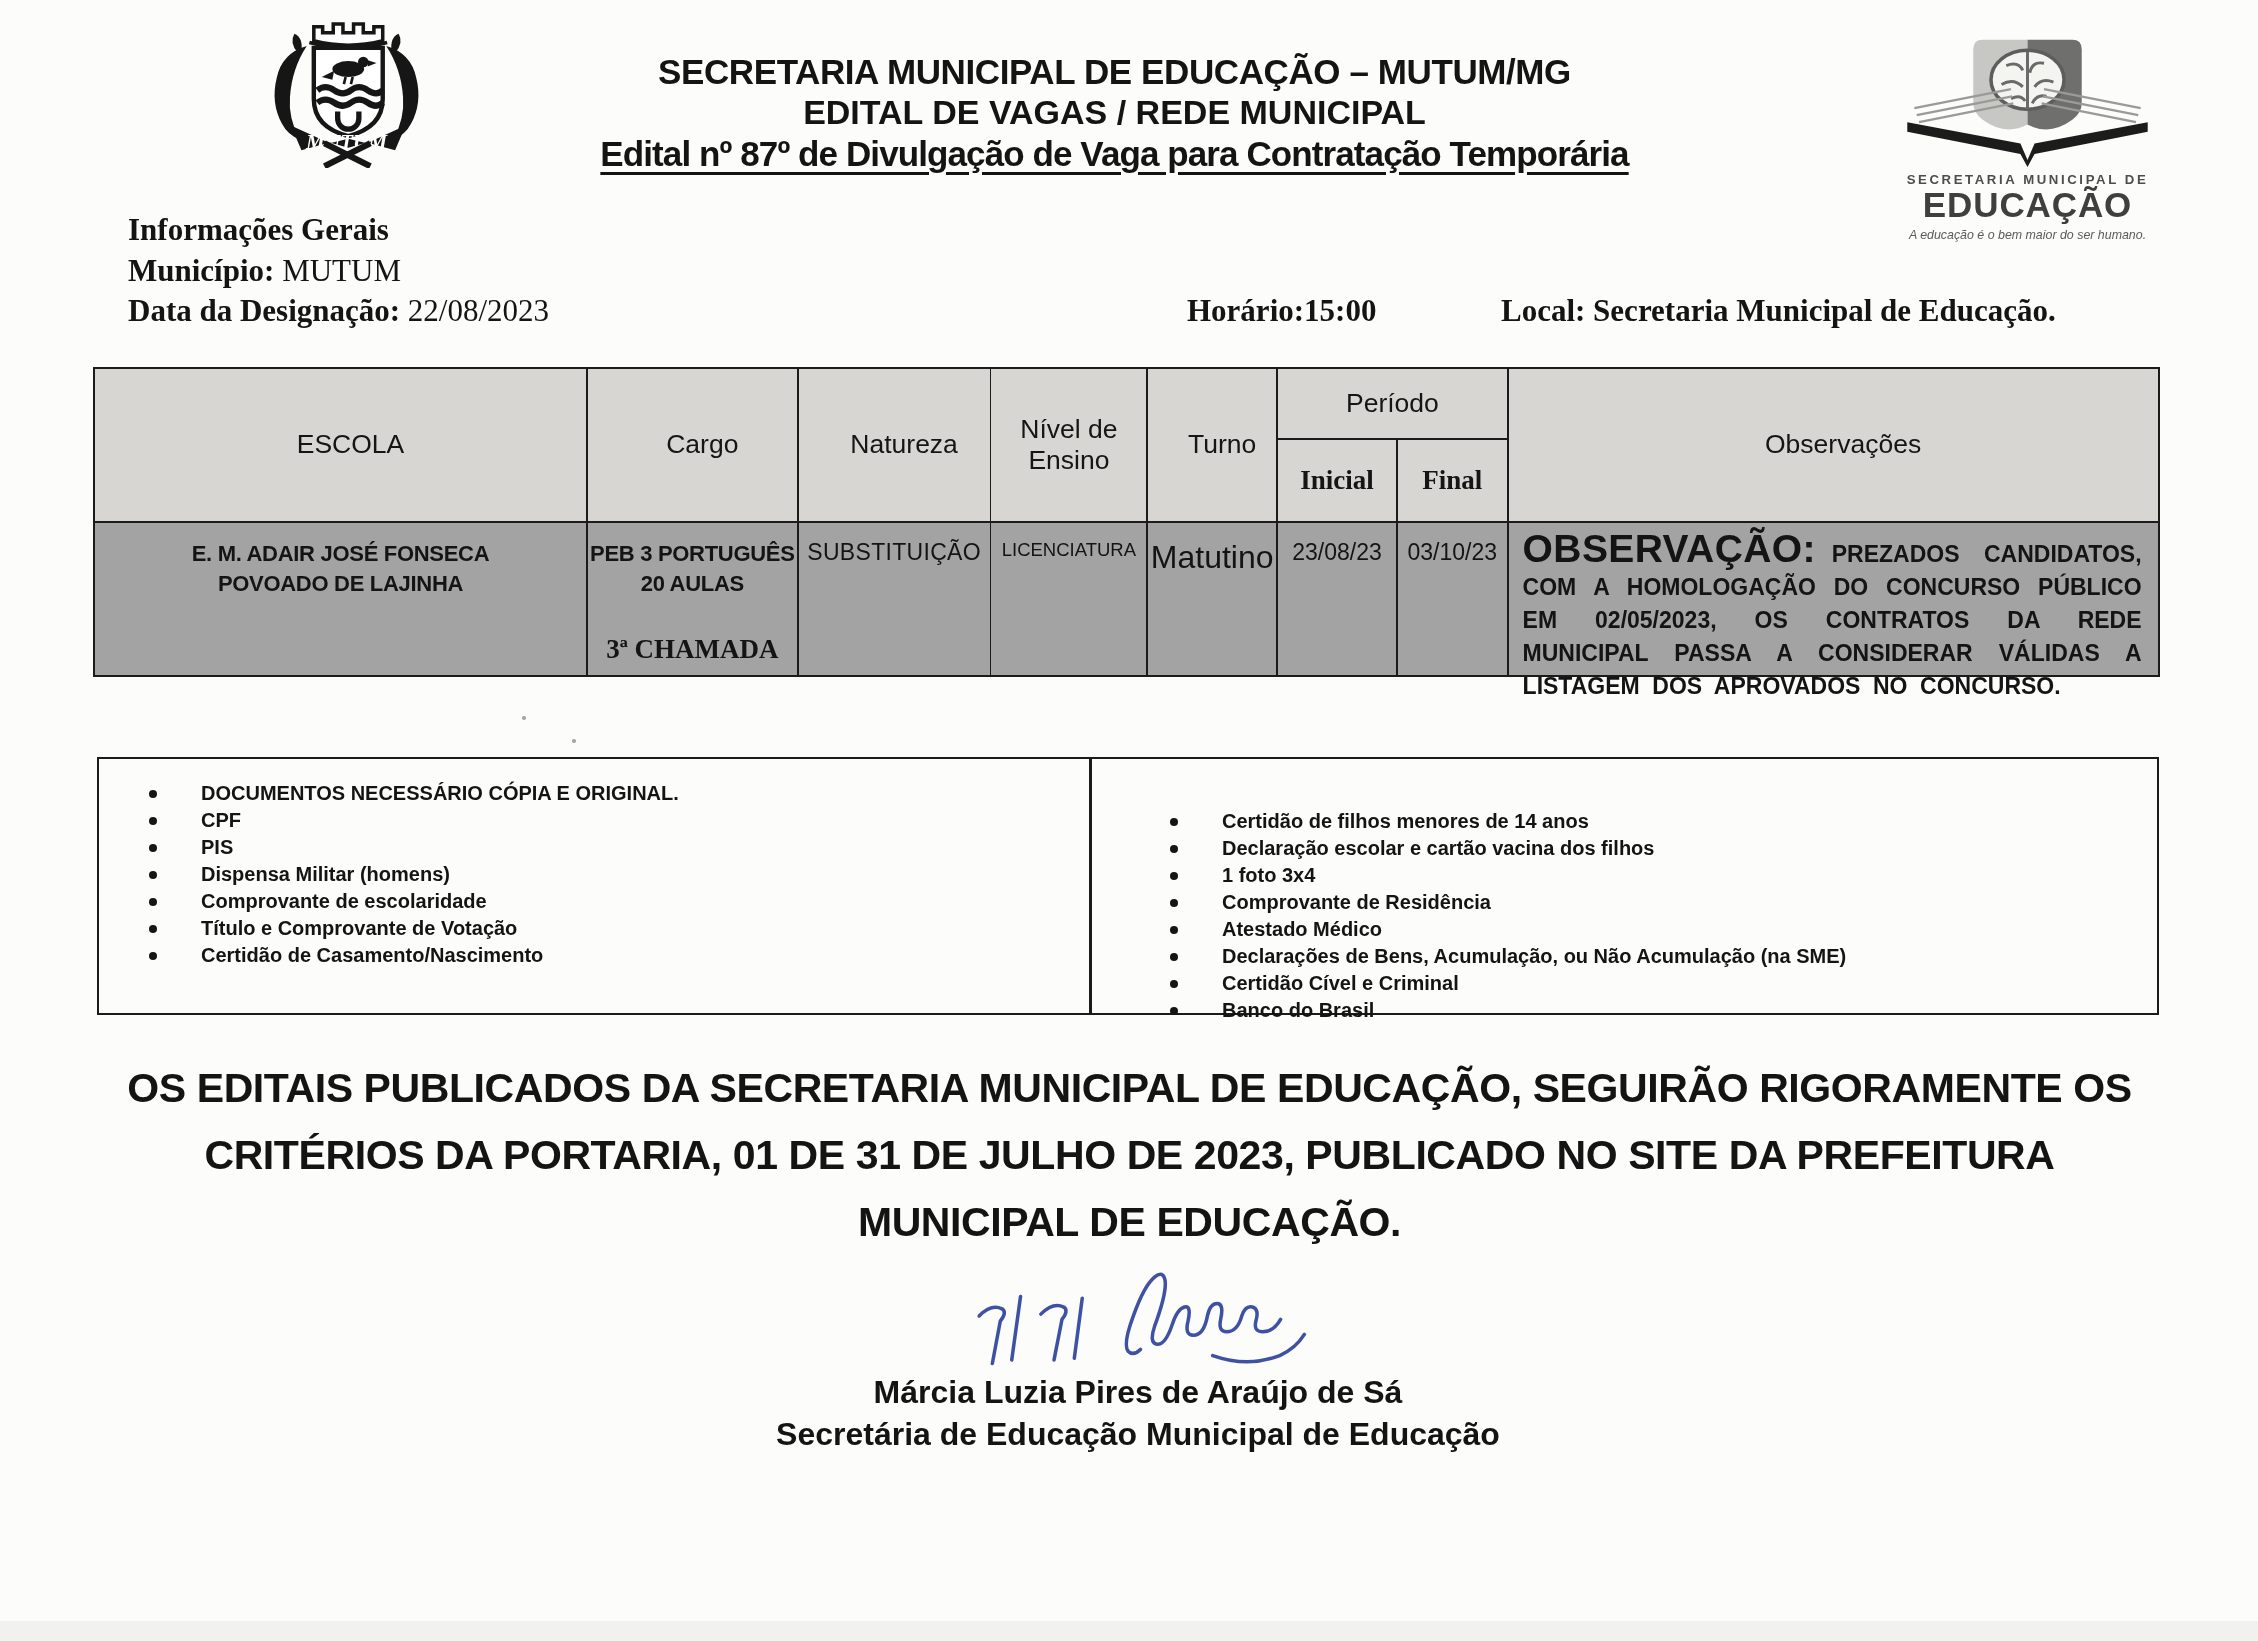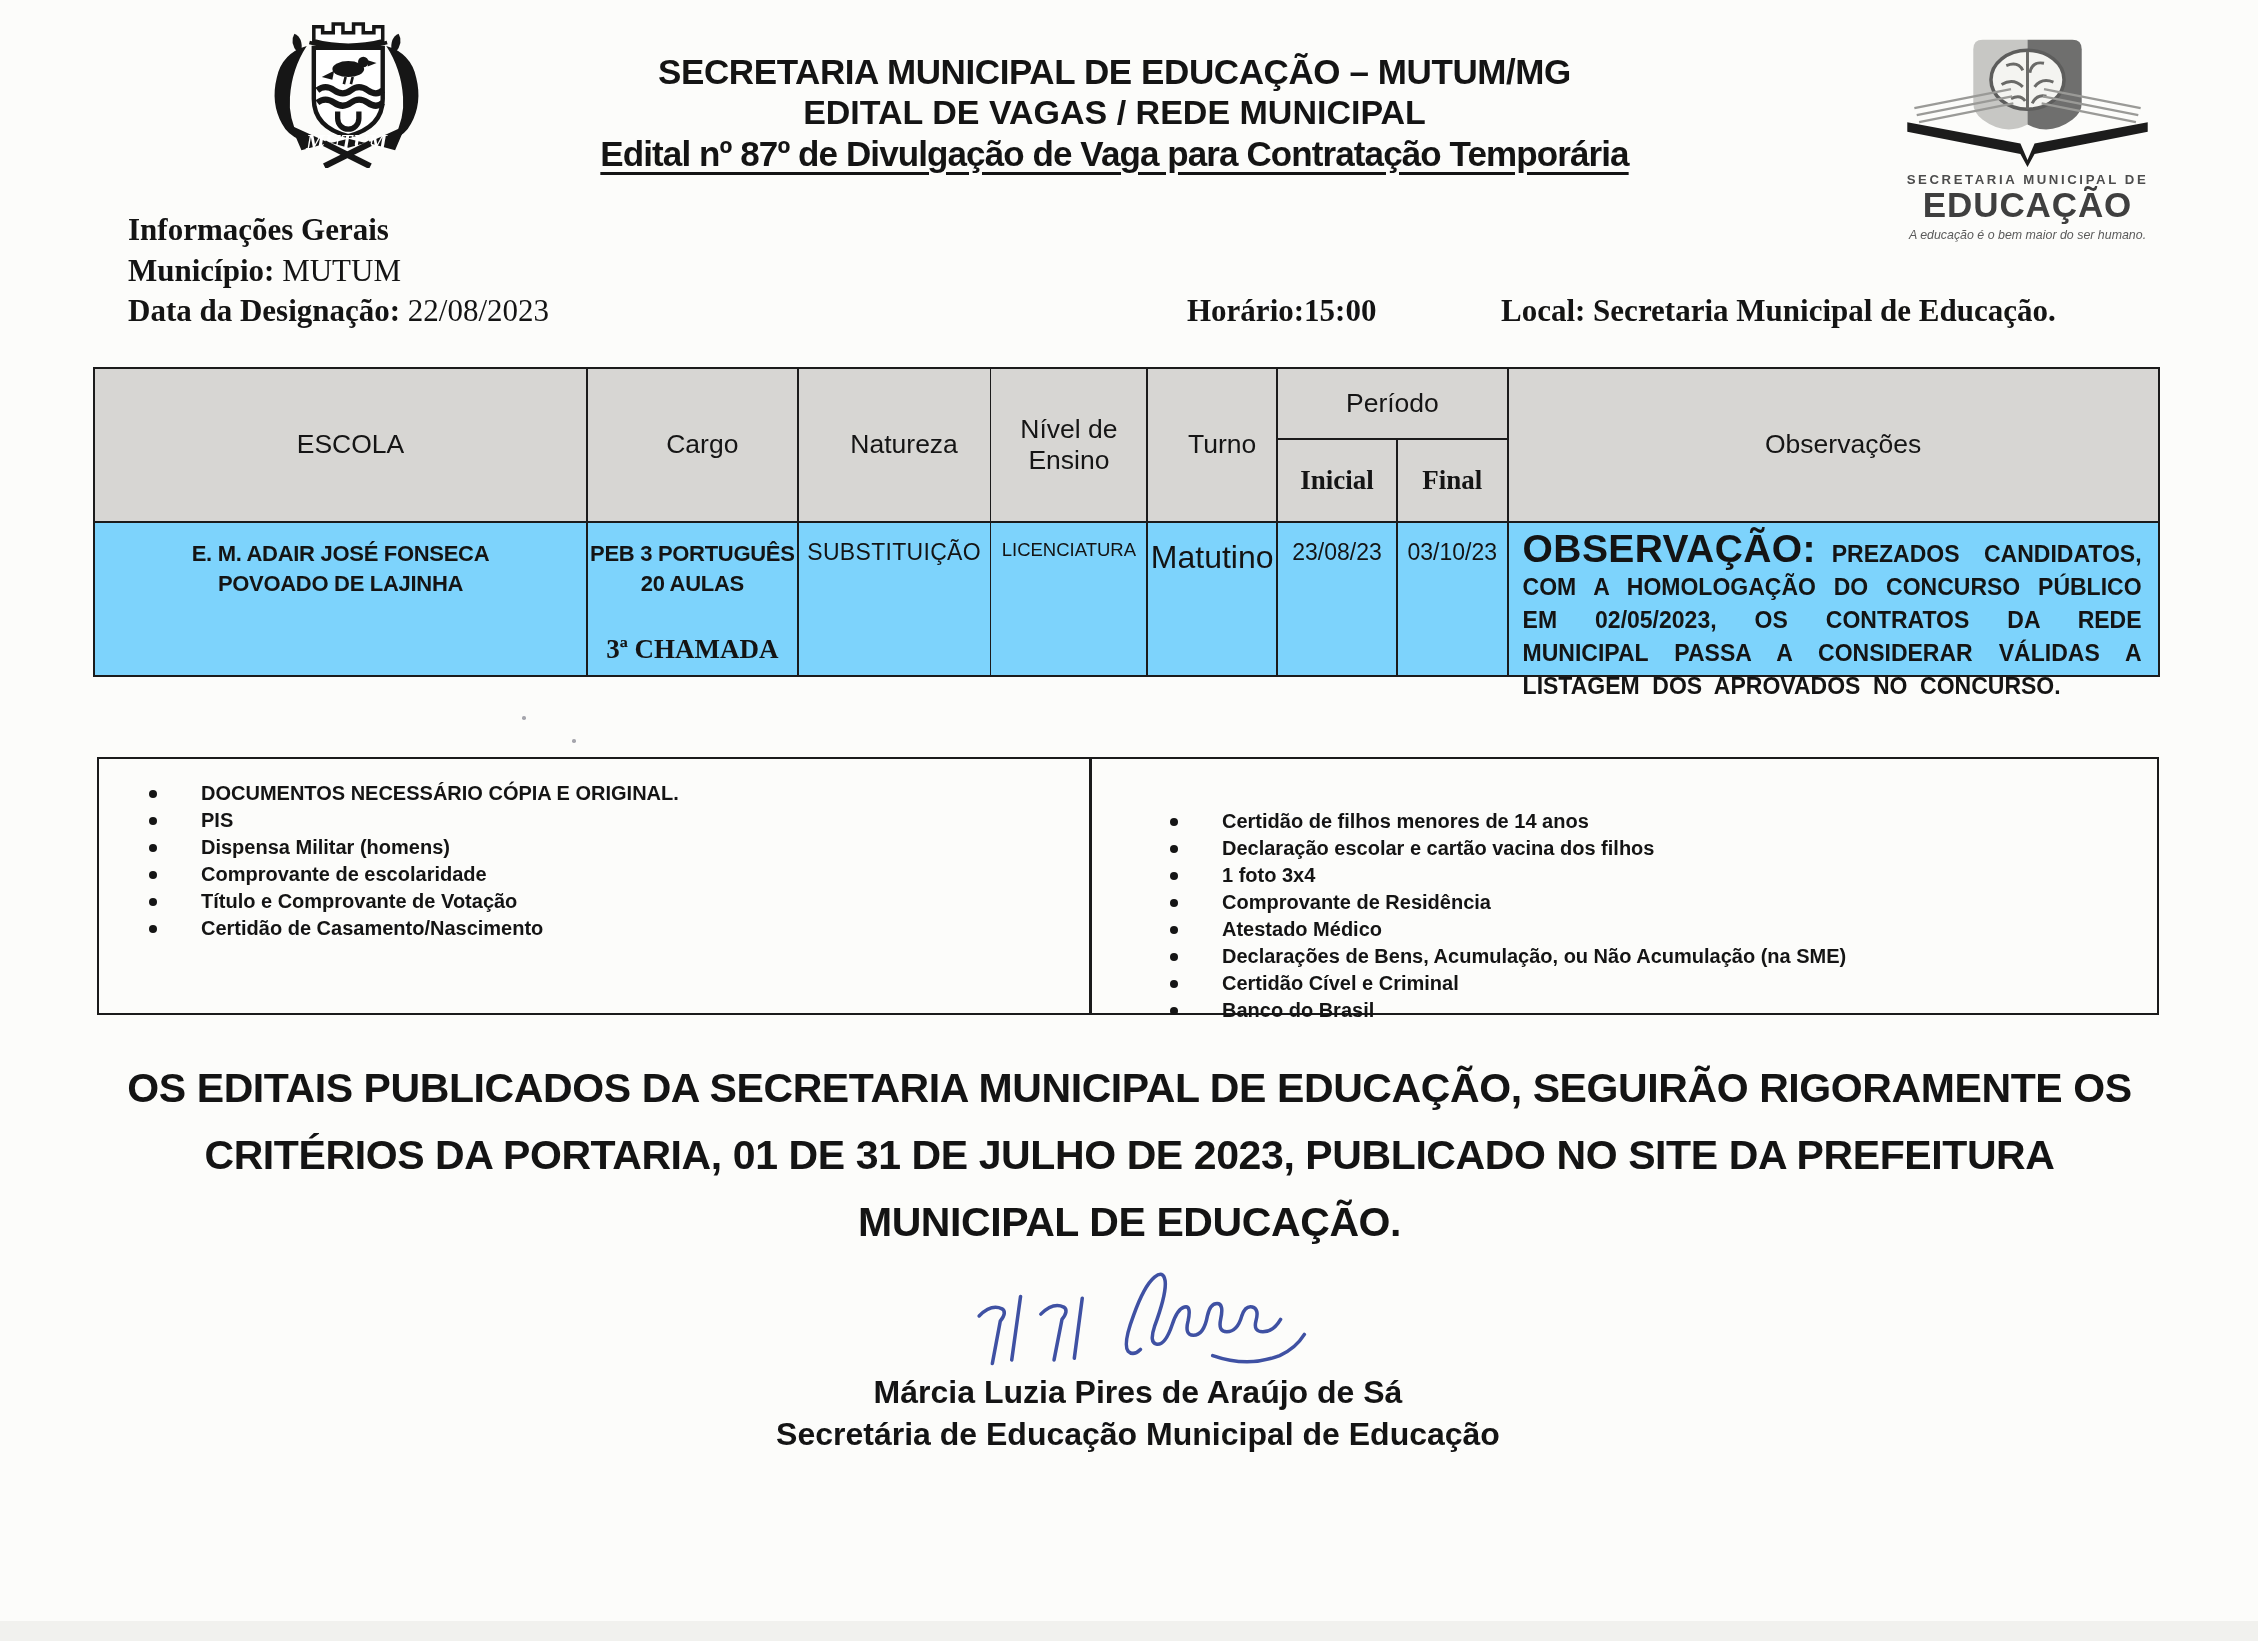--- a/index.html
+++ b/index.html
@@ -30,21 +30,21 @@
   .vtable{
     left:93px; top:367px;
     display:grid;
     grid-template-columns:491px 209px 191px 155px 128px 118px 109px 649px;
     grid-template-rows:69px 81px 152px;
     gap:1.8px; background:#1b1b1b; border:2.6px solid #1b1b1b;
   }
   .cell{display:flex; align-items:center; justify-content:center; text-align:center;}
   .th{background:#d7d6d3; font-size:26.5px; color:#151515;}
   .th-serif{font-family:"Liberation Serif", serif; font-weight:bold; font-size:27px;}
-  .td{background:#7dd3fc; align-items:flex-start; padding-top:16px; box-sizing:border-box;}
+  .td{background:#a3a3a3; align-items:flex-start; padding-top:16px; box-sizing:border-box;}
   .r12{grid-row:1/3;padding-left:20px;}
   .school-line{font-weight:bold; font-size:22px; line-height:30px; letter-spacing:-0.3px;}
   .cargo-extra{font-weight:bold; font-size:27px; margin-top:35px;font-family:Liberation Serif, serif;}
   .nat{font-size:23px; font-weight:500; letter-spacing:0.3px;}
   .niv{font-size:18.5px; font-weight:500;}
   .tur{font-size:32px;}
   .dat{font-size:23px;}
   .obs-cell{display:block; text-align:justify; padding:8.8px 16px 8.8px 14px;}
   .obs-title{font-size:39px; font-weight:bold; letter-spacing:0.4px; line-height:35px;}
   .obs-text{font-size:23px; font-weight:bold; line-height:33px; word-spacing:6.2px;}
@@ -179,20 +179,21 @@
     <div class="td obs-cell" style="grid-column:8; grid-row:3;">
       <span class="obs-title">OBSERVAÇÃO:</span>
       <span class="obs-text">PREZADOS CANDIDATOS, COM A HOMOLOGAÇÃO DO CONCURSO PÚBLICO EM 02/05/2023, OS CONTRATOS DA REDE MUNICIPAL PASSA A CONSIDERAR VÁLIDAS A LISTAGEM DOS APROVADOS NO CONCURSO.</span>
     </div>
   </div>
 
   <div class="abs docbox">
     <div class="abs doc-divider"></div>
     <ul class="abs doclist doclist-left">
       <li>DOCUMENTOS NECESSÁRIO CÓPIA E ORIGINAL.</li>
+      <li>CPF</li>
       <li>PIS</li>
       <li>Dispensa Militar (homens)</li>
       <li>Comprovante de escolaridade</li>
       <li>Título e Comprovante de Votação</li>
       <li>Certidão de Casamento/Nascimento</li>
     </ul>
     <ul class="abs doclist doclist-right">
       <li>Certidão de filhos menores de 14 anos</li>
       <li>Declaração escolar e cartão vacina dos filhos</li>
       <li>1 foto 3x4</li>

